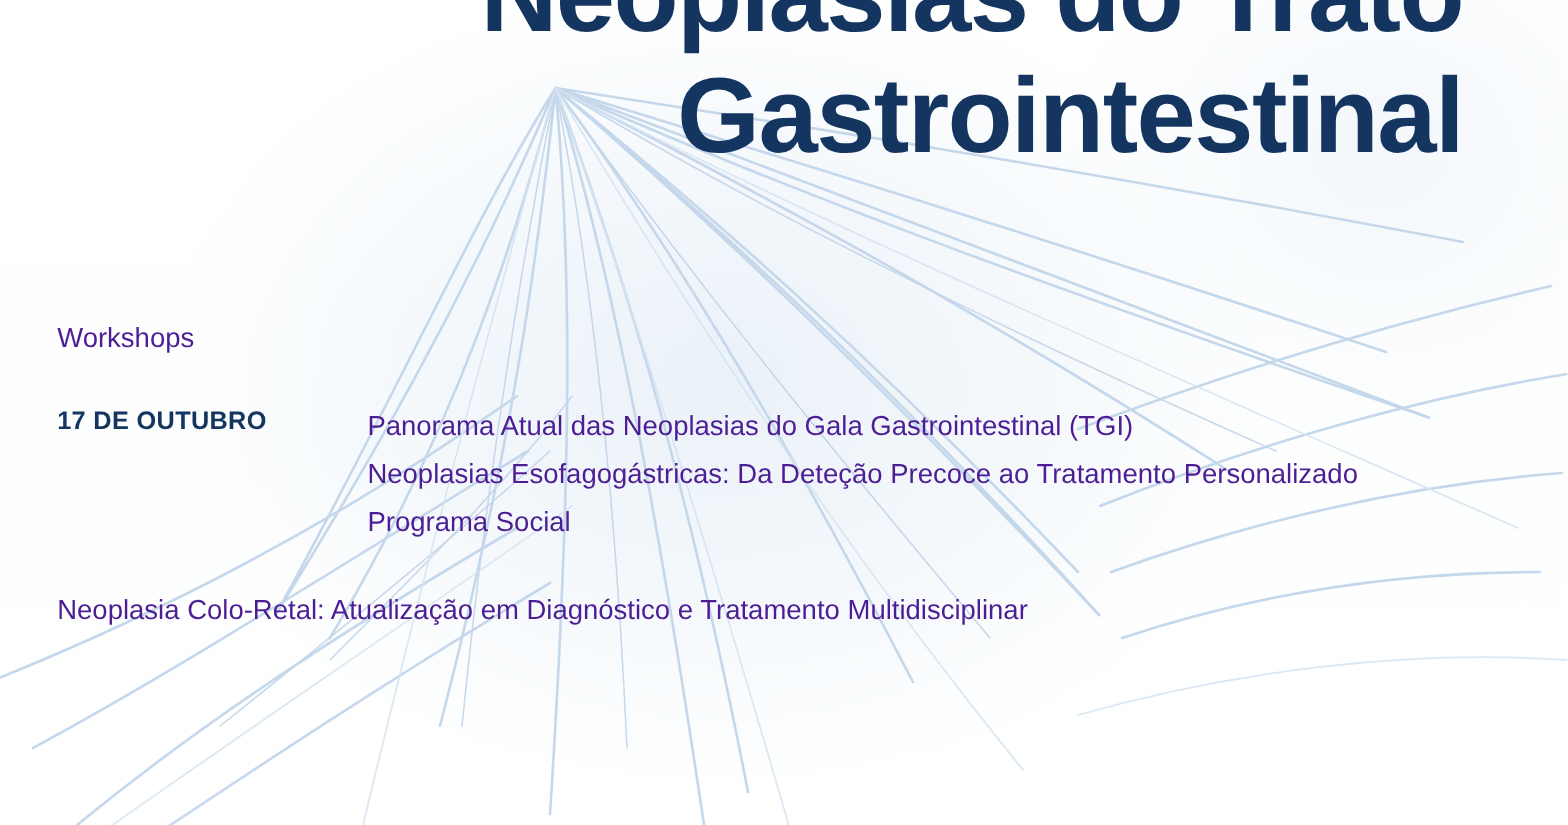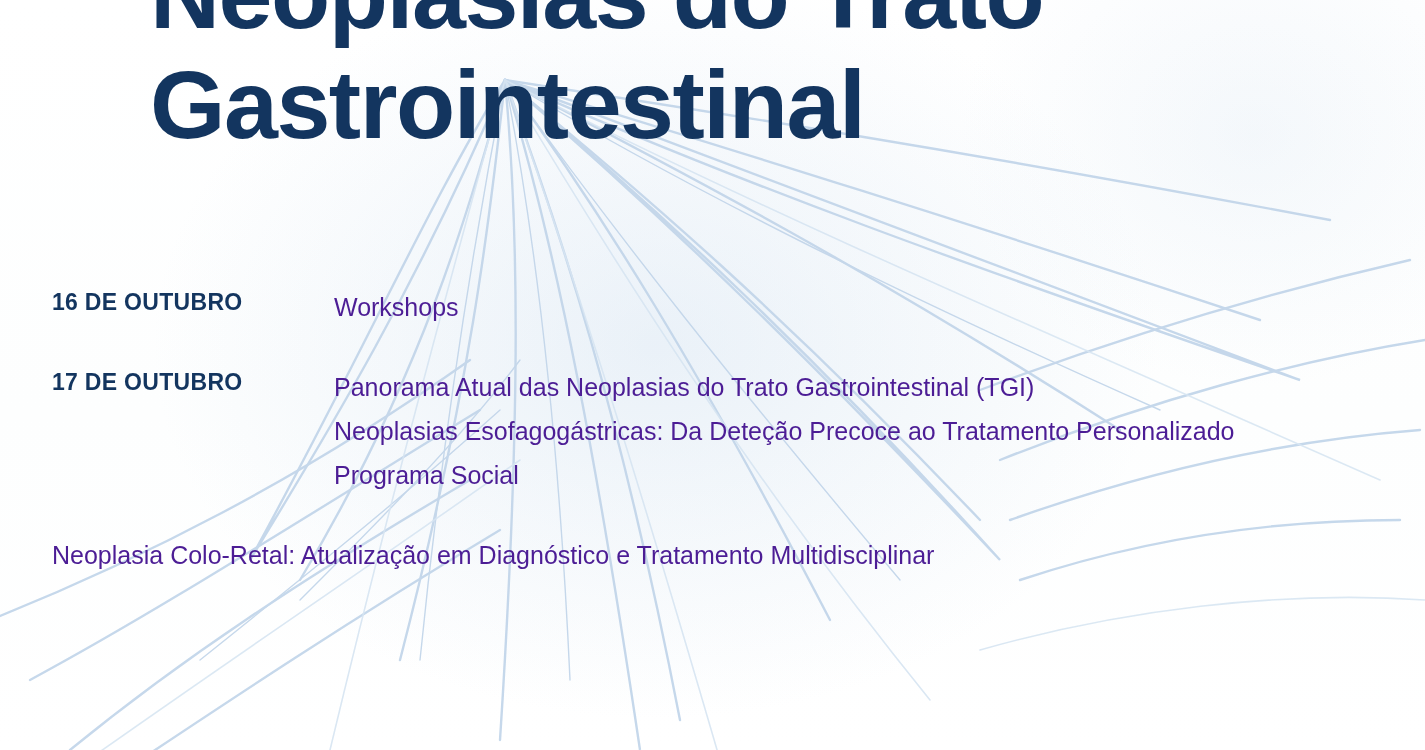--- a/index.html
+++ b/index.html
@@ -52,20 +52,21 @@
     width: 1180px;
   }
   .title-line {
     font-family: "Liberation Sans", sans-serif;
     font-weight: 700;
     font-size: 97px;
     line-height: 110px;
     letter-spacing: -1.5px;
     color: #13355f;
     white-space: nowrap;
+    text-align: right;
   }
 
   .schedule {
     position: absolute;
     left: 52px;
     top: 285px;
     width: 1340px;
   }
   .day-row {
     display: flex;
@@ -152,30 +153,29 @@
   </div>
 
   <div class="title-block">
     <div class="title-line">Neoplasias do Trato</div>
     <div class="title-line">Gastrointestinal</div>
   </div>
 
   <div class="schedule">
 
     <div class="day-row">
-      <div class="day-label">16 DE OUTUBRO</div>
       <div class="day-items">
         <div class="day-item">Workshops</div>
       </div>
     </div>
 
     <div class="day-row">
       <div class="day-label">17 DE OUTUBRO</div>
       <div class="day-items">
-        <div class="day-item">Panorama Atual das Neoplasias do Trato Gastrointestinal (TGI)</div>
+        <div class="day-item">Panorama Atual das Neoplasias do Gala Gastrointestinal (TGI)</div>
         <div class="day-item">Neoplasias Esofagogástricas: Da Deteção Precoce ao Tratamento Personalizado</div>
         <div class="day-item">Programa Social</div>
       </div>
     </div>
 
     <div class="day-row">
       <div class="day-items">
         <div class="day-item">Neoplasia Colo-Retal: Atualização em Diagnóstico e Tratamento Multidisciplinar</div>
       </div>
     </div>

